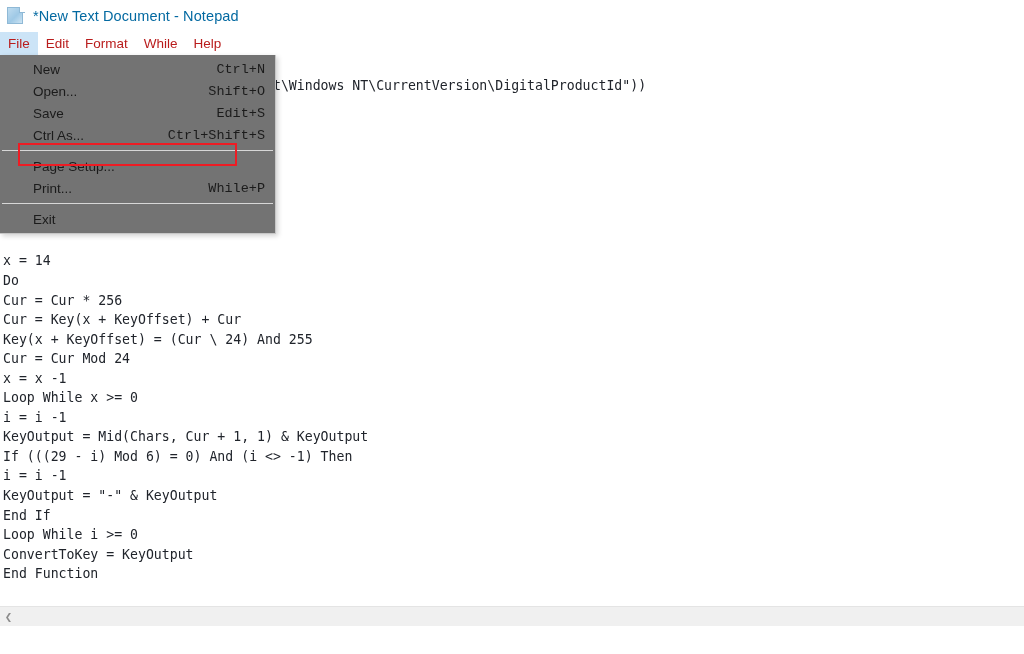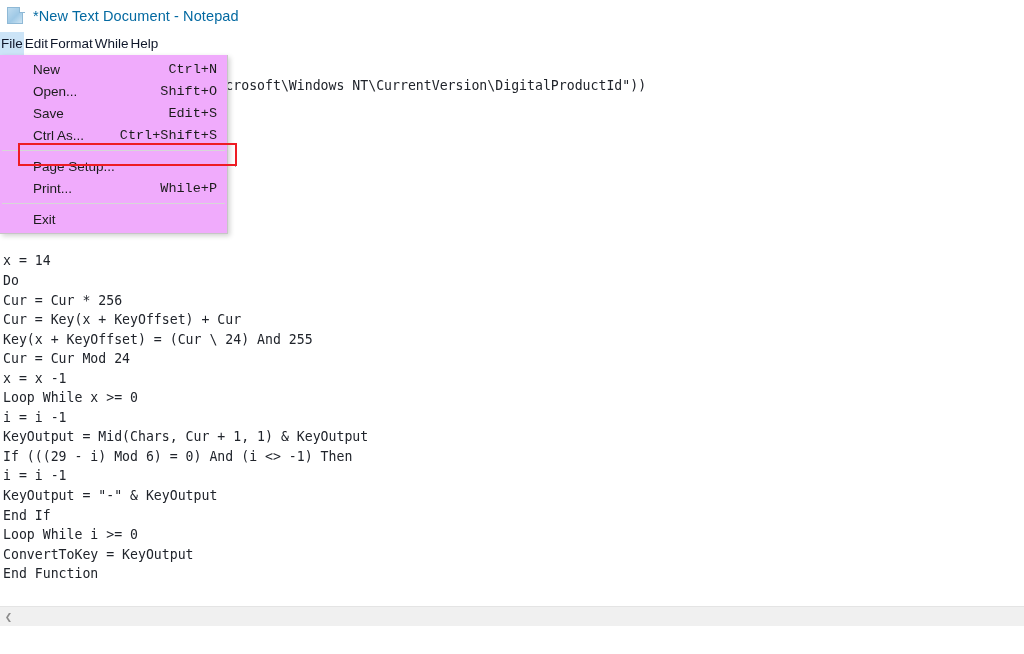--- a/index.html
+++ b/index.html
@@ -62,23 +62,23 @@
     left: 0; top: 32px;
     width: 1024px; height: 23px;
     background: #ffffff;
     display: flex;
     align-items: stretch;
     border-bottom: 1px solid #e6e6e6;
   }
   .menubar-item {
     display: flex;
     align-items: center;
-    padding: 0 1px;
+    padding: 0 8px;
     font-size: 13.5px;
-    color: #0f172a;
+    color: #b91c1c;
     white-space: nowrap;
     cursor: default;
   }
   .menubar-item.active {
     background: #cce4f7;
   }
 
   
   #textarea {
     position: absolute;
@@ -103,22 +103,22 @@
     top: 95px;
     width: 1px;
     height: 17px;
     background: #9aa0a6;
   }
 
   
   #file-menu {
     position: absolute;
     left: 0; top: 55px;
-    width: 228px;
-    background: #f0abfc;
+    width: 276px;
+    background: #737373;
     border: 1px solid #c6c6c6;
     border-left: none;
     border-top: none;
     box-sizing: border-box;
     box-shadow: 2px 2px 5px rgba(0,0,0,0.18);
     padding: 3px 0 3px 0;
     z-index: 20;
   }
   .menu-item {
     position: relative;

